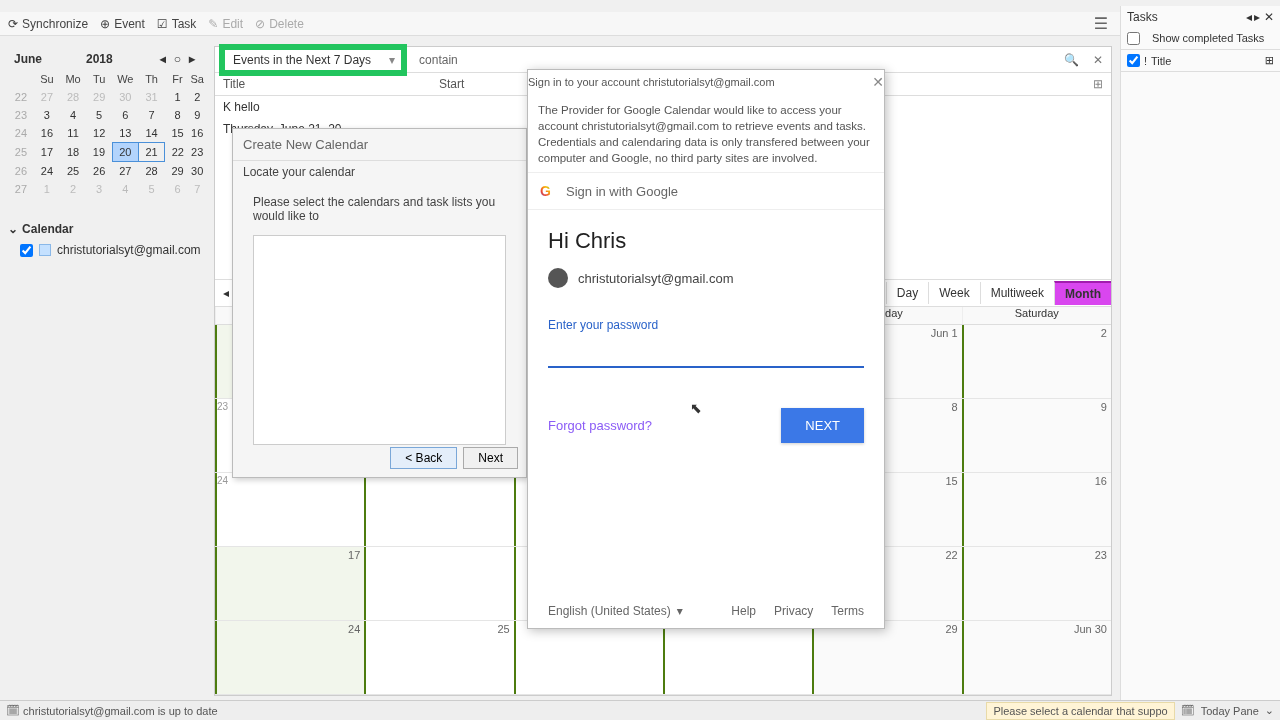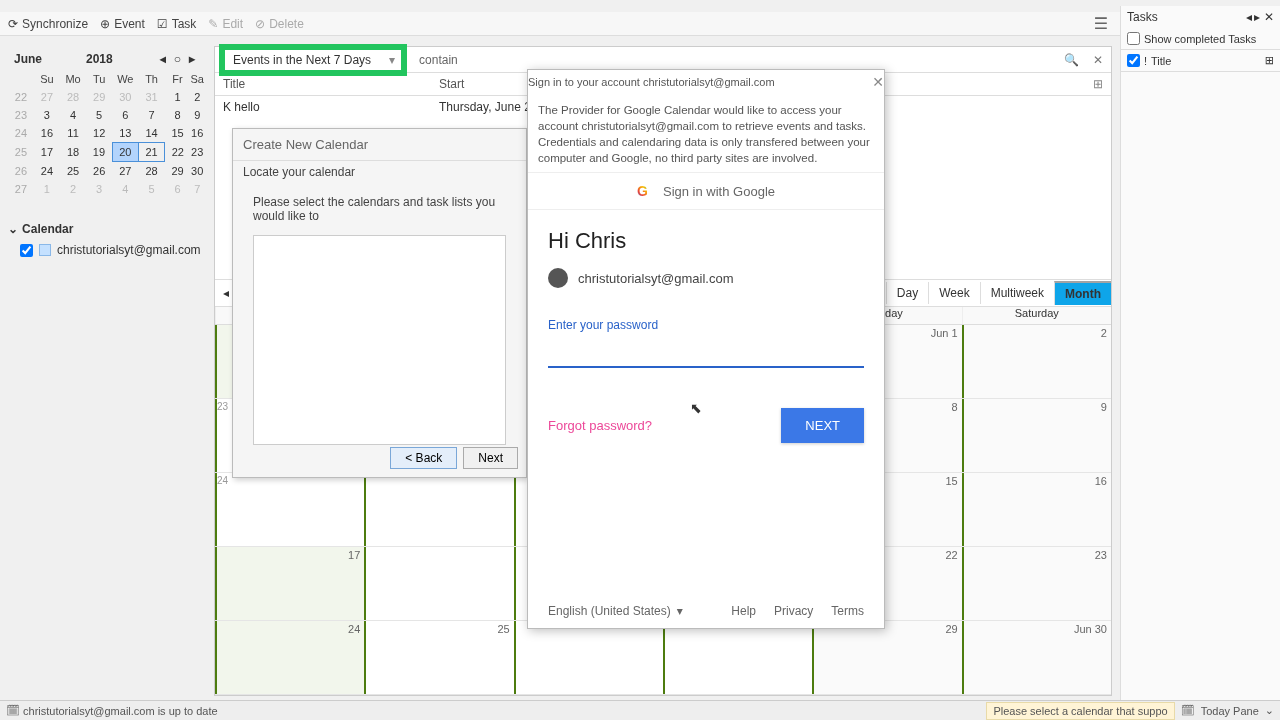--- a/index.html
+++ b/index.html
@@ -33,46 +33,46 @@
 .filter-dd { border: 6px solid #22c55e; padding: 3px 30px 3px 8px; margin: 0 4px; background: #fff; position: relative; font-size: 12px; }
 .filter-dd::after { content: "▾"; position: absolute; right: 6px; color: #888; }
 .filter-txt { padding: 0 8px; color: #666; }
 .search-ic { margin-left: auto; padding: 0 6px; color: #777; }
 .close-ic { padding: 0 8px; color: #777; }
 .list-hdr { display: flex; border-bottom: 1px solid #ddd; font-size: 12px; color: #555; }
 .list-hdr > div, .list-row > div { padding: 4px 8px; }
 .col-title { width: 216px; }
 .col-start { width: 220px; }
 .col-cat { flex: 1; }
-.list-row { display: flex; font-size: 12px; }
+.list-row { display: flex; font-size: 12px; flex-direction: column; }
 .pin-ic { margin-left: auto; padding: 4px 6px; color: #888; }
 
 
 .cal-controls { position: absolute; top: 232px; left: 0; right: 0; height: 28px; display: flex; align-items: center; border-top: 1px solid #ddd; border-bottom: 1px solid #ddd; }
 .cal-controls .arrow { padding: 0 8px; cursor: pointer; }
 .cal-controls .spacer { flex: 1; }
 .cal-controls .wk-range { padding: 4px 8px; border-left: 1px solid #ddd; }
 .cal-controls .view-btn { padding: 4px 10px; border-left: 1px solid #ddd; cursor: pointer; }
-.cal-controls .view-btn.active { background: #0ea5e9; font-weight: bold; border-top: 2px solid #a3a3a3; }
+.cal-controls .view-btn.active { background: #d946ef; font-weight: bold; border-top: 2px solid #a21caf; }
 .day-hdr-row { position: absolute; top: 260px; left: 0; right: 0; height: 18px; display: flex; background: #f9f9f9; border-bottom: 1px solid #ddd; }
 .day-hdr-row > div { flex: 1; text-align: center; font-size: 11px; border-left: 1px solid #eee; }
 .grid { position: absolute; top: 278px; left: 0; right: 0; bottom: 0; display: flex; flex-direction: column; }
 .grid-row { flex: 1; display: flex; border-bottom: 1px solid #e5e5e5; position: relative; }
 .grid-row .wknum { position: absolute; left: 2px; top: 2px; font-size: 10px; color: #999; width: 14px; }
 .cell { flex: 1; border-left: 2px solid #4d7c0f; position: relative; font-size: 11px; }
 .cell .dnum { position: absolute; top: 2px; right: 4px; color: #666; }
 .cell.shade { background: #f2f6ec; }
 .cell.off { background: #fafafa; }
 
 
 .tasks { position: absolute; right: 0; top: 6px; width: 160px; bottom: 20px; border-left: 1px solid #ddd; background: #fafafa; }
 .tasks-hdr { display: flex; align-items: center; padding: 4px 6px; gap: 4px; }
 .tasks-hdr .ttl { flex: 1; font-size: 12px; }
 .tasks-hdr .nav { display: flex; gap: 2px; }
-.tasks-opt { padding: 4px 6px; display: flex; align-items: center; gap: 4px; font-size: 11px; }
+.tasks-opt { padding: 4px 6px; display: flex; align-items: flex-start; gap: 12px; font-size: 11px; }
 .tasks-col { padding: 4px 6px; display: flex; align-items: center; gap: 4px; font-size: 11px; border-top: 1px solid #ddd; border-bottom: 1px solid #ddd; }
 .tasks-col .spacer { flex: 1; }
 
 
 .status { position: absolute; left: 0; right: 0; bottom: 0; height: 20px; background: #eee; border-top: 1px solid #ccc; display: flex; align-items: center; padding: 0 6px; font-size: 11px; color: #555; }
 .status .spacer { flex: 1; }
 .status .hint { background: #fff4d6; padding: 2px 6px; border: 1px solid #e8daa8; margin-right: 6px; }
 .status .pane { padding: 0 6px; }
 
 
@@ -83,32 +83,32 @@
 .dlg-cal .listbox { margin: 6px 20px; height: 210px; background: #fff; border: 1px solid #ccc; }
 .dlg-cal .btns { position: absolute; bottom: 8px; right: 8px; display: flex; gap: 6px; }
 .dlg-cal .btns button { padding: 3px 14px; font-size: 12px; border: 1px solid #aaa; background: #f0f0f0; }
 .dlg-cal .btns button.sel { background: #e4eefa; border-color: #7aa7d8; }
 
 
 .dlg-g { position: absolute; left: 527px; top: 69px; width: 358px; height: 560px; background: #fff; border: 1px solid #bbb; box-shadow: 2px 2px 10px rgba(0,0,0,.25); }
 .dlg-g .hdr { display: flex; align-items: center; padding: 4px 0; font-size: 11px; color: #555; }
 .dlg-g .hdr .x { margin-left: auto; color: #888; cursor: pointer; font-size: 14px; }
 .dlg-g .desc { padding: 8px 10px 6px; font-size: 11.5px; color: #555; line-height: 1.4; border-bottom: 1px solid #eee; }
-.dlg-g .gbar { display: flex; align-items: center; gap: 10px; padding: 10px 12px; border-bottom: 1px solid #eee; color: #666; font-size: 13px; justify-content: center; }
+.dlg-g .gbar { display: flex; align-items: center; gap: 10px; padding: 10px 12px; border-bottom: 1px solid #eee; color: #666; font-size: 13px; }
 .g-logo { width: 16px; height: 16px; position: relative; }
 .g-logo::before { content: "G"; position: absolute; font-weight: bold; font-size: 14px; background: linear-gradient(45deg,#4285F4,#EA4335,#FBBC05,#34A853); -webkit-background-clip: text; color: transparent; }
 .dlg-g .body { padding: 18px 20px; }
 .dlg-g h2 { font-size: 22px; font-weight: 400; color: #212121; margin-bottom: 14px; }
 .dlg-g .acct { display: flex; align-items: center; gap: 10px; margin-bottom: 30px; }
 .avatar { width: 20px; height: 20px; border-radius: 50%; background: #555; }
 .dlg-g .acct span { font-size: 13px; color: #444; }
 .dlg-g .pwd-lbl { font-size: 12px; color: #2962c9; margin-bottom: 6px; }
 .dlg-g .pwd-in { width: 100%; border: none; border-bottom: 2px solid #2962c9; padding: 6px 0; font-size: 14px; outline: none; margin-bottom: 40px; }
 .dlg-g .row { display: flex; align-items: center; }
-.dlg-g .forgot { color: #ec4899; font-size: 13px; cursor: pointer; }
+.dlg-g .forgot { color: #8b5cf6; font-size: 13px; cursor: pointer; }
 .dlg-g .next { margin-left: auto; background: #3b78e7; color: #fff; border: none; padding: 10px 24px; font-size: 13px; font-weight: 500; cursor: pointer; box-shadow: 0 1px 3px rgba(0,0,0,.2); }
 .dlg-g .foot { position: absolute; bottom: 10px; left: 20px; right: 20px; display: flex; align-items: center; font-size: 12px; color: #666; }
 .dlg-g .foot .lang { display: flex; align-items: center; gap: 6px; cursor: pointer; }
 .dlg-g .foot .links { margin-left: auto; display: flex; gap: 18px; }
 .dlg-g .foot .links span { cursor: pointer; }
 
 .hamburger { position: absolute; right: 172px; top: 14px; font-size: 16px; color: #666; cursor: pointer; }
 .cursor { position: absolute; left: 690px; top: 400px; font-size: 14px; pointer-events: none; }
 </style>
 </head>

